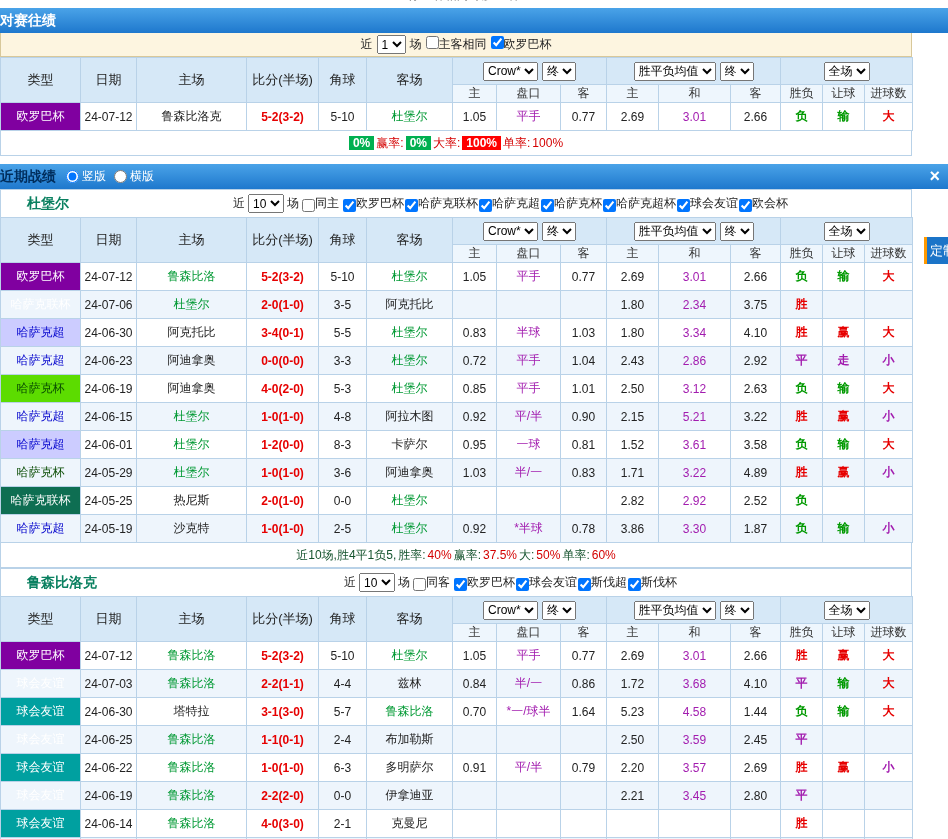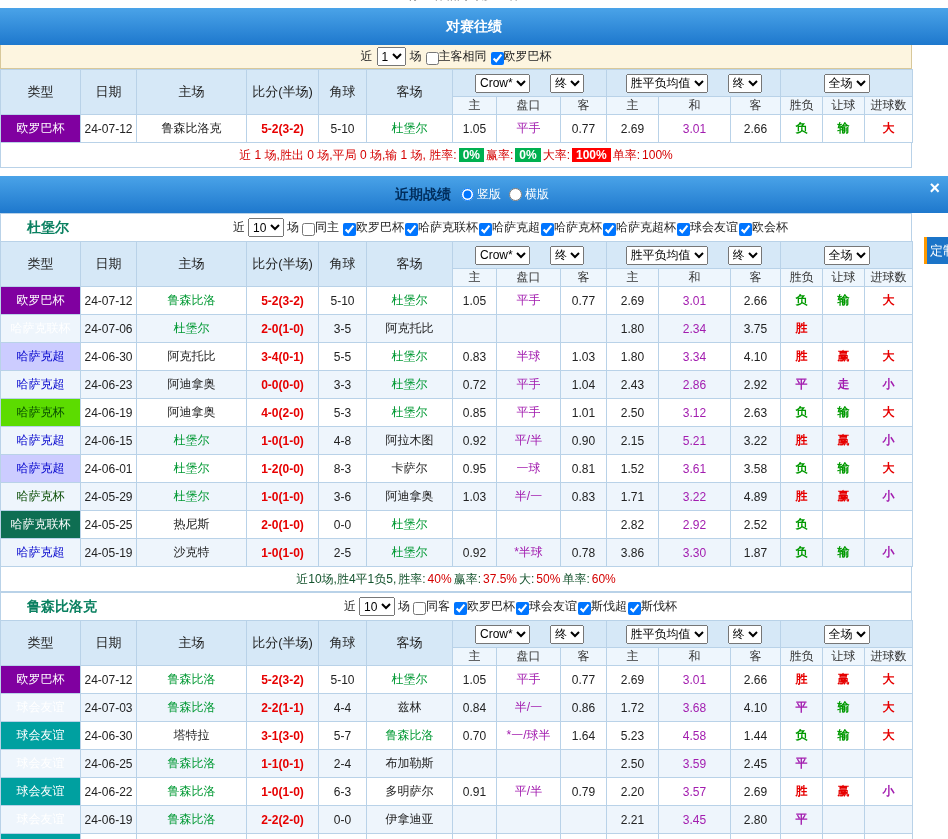--- a/index.html
+++ b/index.html
@@ -1,38 +1,38 @@
 <!DOCTYPE html>
 <html><head>
 <meta charset="utf-8">
 <style>
   *{margin:0;padding:0;box-sizing:border-box}
   html,body{width:948px;height:839px;overflow:hidden;background:#fff;
     font-family:"Liberation Sans","DejaVu Sans",sans-serif;font-size:12px;color:#222}
   .top-sliver{height:8px;overflow:hidden;position:relative;background:#fff}
   .top-sliver span{position:absolute;top:-13px;left:380px;white-space:nowrap;color:#333}
-  .bar{height:37px;background:linear-gradient(180deg,#4aa3e8 0%,#1e78cd 100%);
-    display:flex;align-items:center;justify-content:center;position:relative;
+  .bar{height:25px;background:linear-gradient(180deg,#4aa3e8 0%,#1e78cd 100%);
+    display:flex;align-items:center;position:relative;
     color:#fff;font-weight:bold;font-size:14px}
   .bar .recent-title{color:#002d5c;margin-right:6px}
   .bar .radio-l{font-weight:normal;font-size:12px;color:#fff;margin:0 4px;display:flex;align-items:center;cursor:pointer}
   .bar .radio-l input{margin-right:3px}
   .bar .close{position:absolute;right:8px;top:1px;font-size:18px;font-weight:bold;color:#fff;cursor:pointer;line-height:22px}
   .filter-row{width:912px;height:24px;display:flex;align-items:center;justify-content:center;
     border:1px solid #b9d2e8;border-top:none;gap:4px}
   .cream{background:#fdf5e0;border-color:#d8c89a}
-  .filter-row label{display:flex;align-items:flex-end;cursor:pointer}
+  .filter-row label{display:flex;align-items:flex-start;cursor:pointer}
   select{font-size:12px;height:19px;font-family:inherit}
   table{border-collapse:collapse;table-layout:fixed;width:912px}
   td{border:1px solid #b9d2e8;text-align:center;height:28px;overflow:hidden;white-space:nowrap;padding:0 1px}
   tr.h1 td{background:#d6e8f7;height:27px;font-size:13px}
   tr.h1 td.hlabel{font-weight:normal}
   tr.h2 td{background:#eef6fd;height:15px;font-size:12px;color:#333}
   .selcell{background:#d6e8f7}
-  .selcell select{margin:0 10px}
+  .selcell select{margin:0 2px}
   tbody tr:nth-child(even) td{background:#eef5fc}
   .strong{font-weight:bold}
   .k{color:#222}
   .r{color:#e60000}
   .b{color:#a21caf}
   .g{color:#009900}
   .tg{color:#009933}
   .ty-europa{background:#8000a0;color:#fff}
   .ty-kazlc{background:#0e6e52;color:#fff}
   .ty-kazpl{background:#ccccff;color:#0000cc}
@@ -135,21 +135,20 @@
         <td class="k">2.69</td>
         <td class="b">3.01</td>
         <td class="k">2.66</td>
         <td class="g strong">负</td>
         <td class="g strong">输</td>
         <td class="r strong">大</td>
       </tr>
     </tbody>
   </table>
 <div class="summary" id="sum-h2h">
-    <span class="red-text">近 1 场,胜出 0 场,平局 0 场,输 1 场, 胜率: </span>
     <span class="badge-green">0%</span>
     <span class="red-text"> 赢率: </span>
     <span class="badge-green">0%</span>
     <span class="red-text"> 大率: </span>
     <span class="badge-red">100%</span>
     <span class="red-text"> 单率: </span>
     <span class="red-text">100%</span>
   </div>
 
 <div class="gap"></div>

